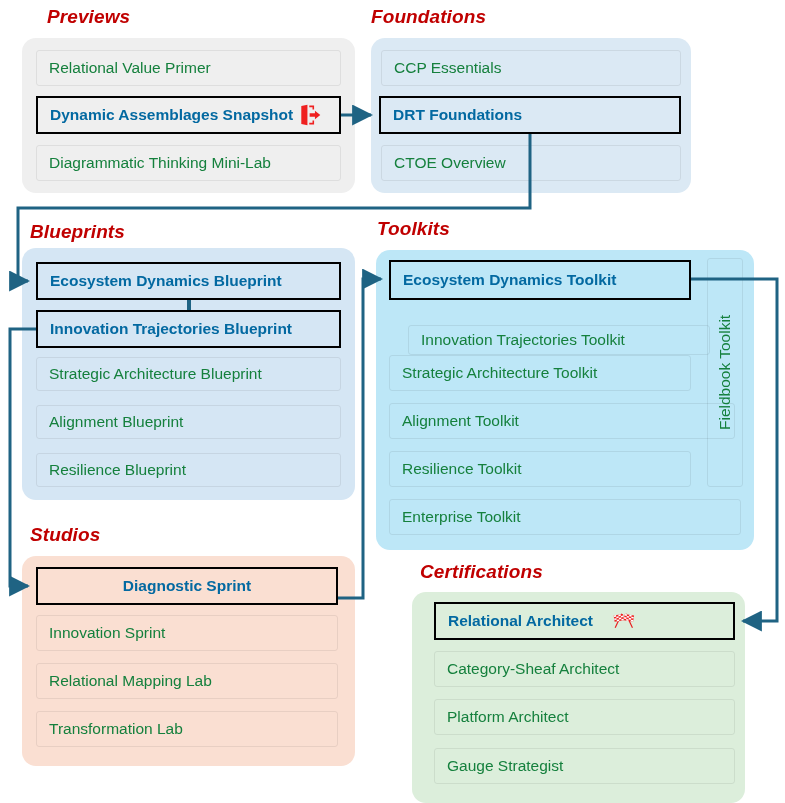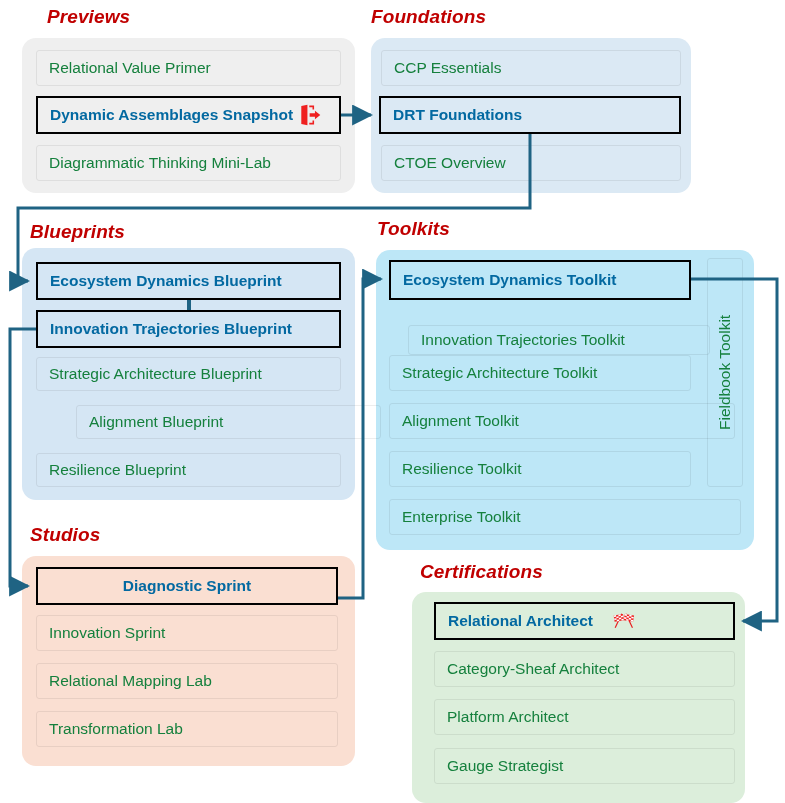--- a/index.html
+++ b/index.html
@@ -151,21 +151,21 @@
 
   <div class="item active" style="left:36px; top:262px; width:305px; height:38px;">
     <span class="item-label">Ecosystem Dynamics Blueprint</span>
   </div>
   <div class="item active" style="left:36px; top:310px; width:305px; height:38px;">
     <span class="item-label">Innovation Trajectories Blueprint</span>
   </div>
   <div class="item dim" style="left:36px; top:357px; width:305px; height:34px;">
     <span class="item-label">Strategic Architecture Blueprint</span>
   </div>
-  <div class="item dim" style="left:36px; top:405px; width:305px; height:34px;margin-left:40px;">
+  <div class="item dim" style="left:36px; top:405px; width:305px; height:34px;">
     <span class="item-label">Alignment Blueprint</span>
   </div>
   <div class="item dim" style="left:36px; top:453px; width:305px; height:34px;">
     <span class="item-label">Resilience Blueprint</span>
   </div>
 
   <div class="item active" style="left:389px; top:260px; width:302px; height:40px;">
     <span class="item-label">Ecosystem Dynamics Toolkit</span>
   </div>
   <div class="item dim" style="left:408px; top:307px; width:302px; height:30px;margin-top:18px;">

